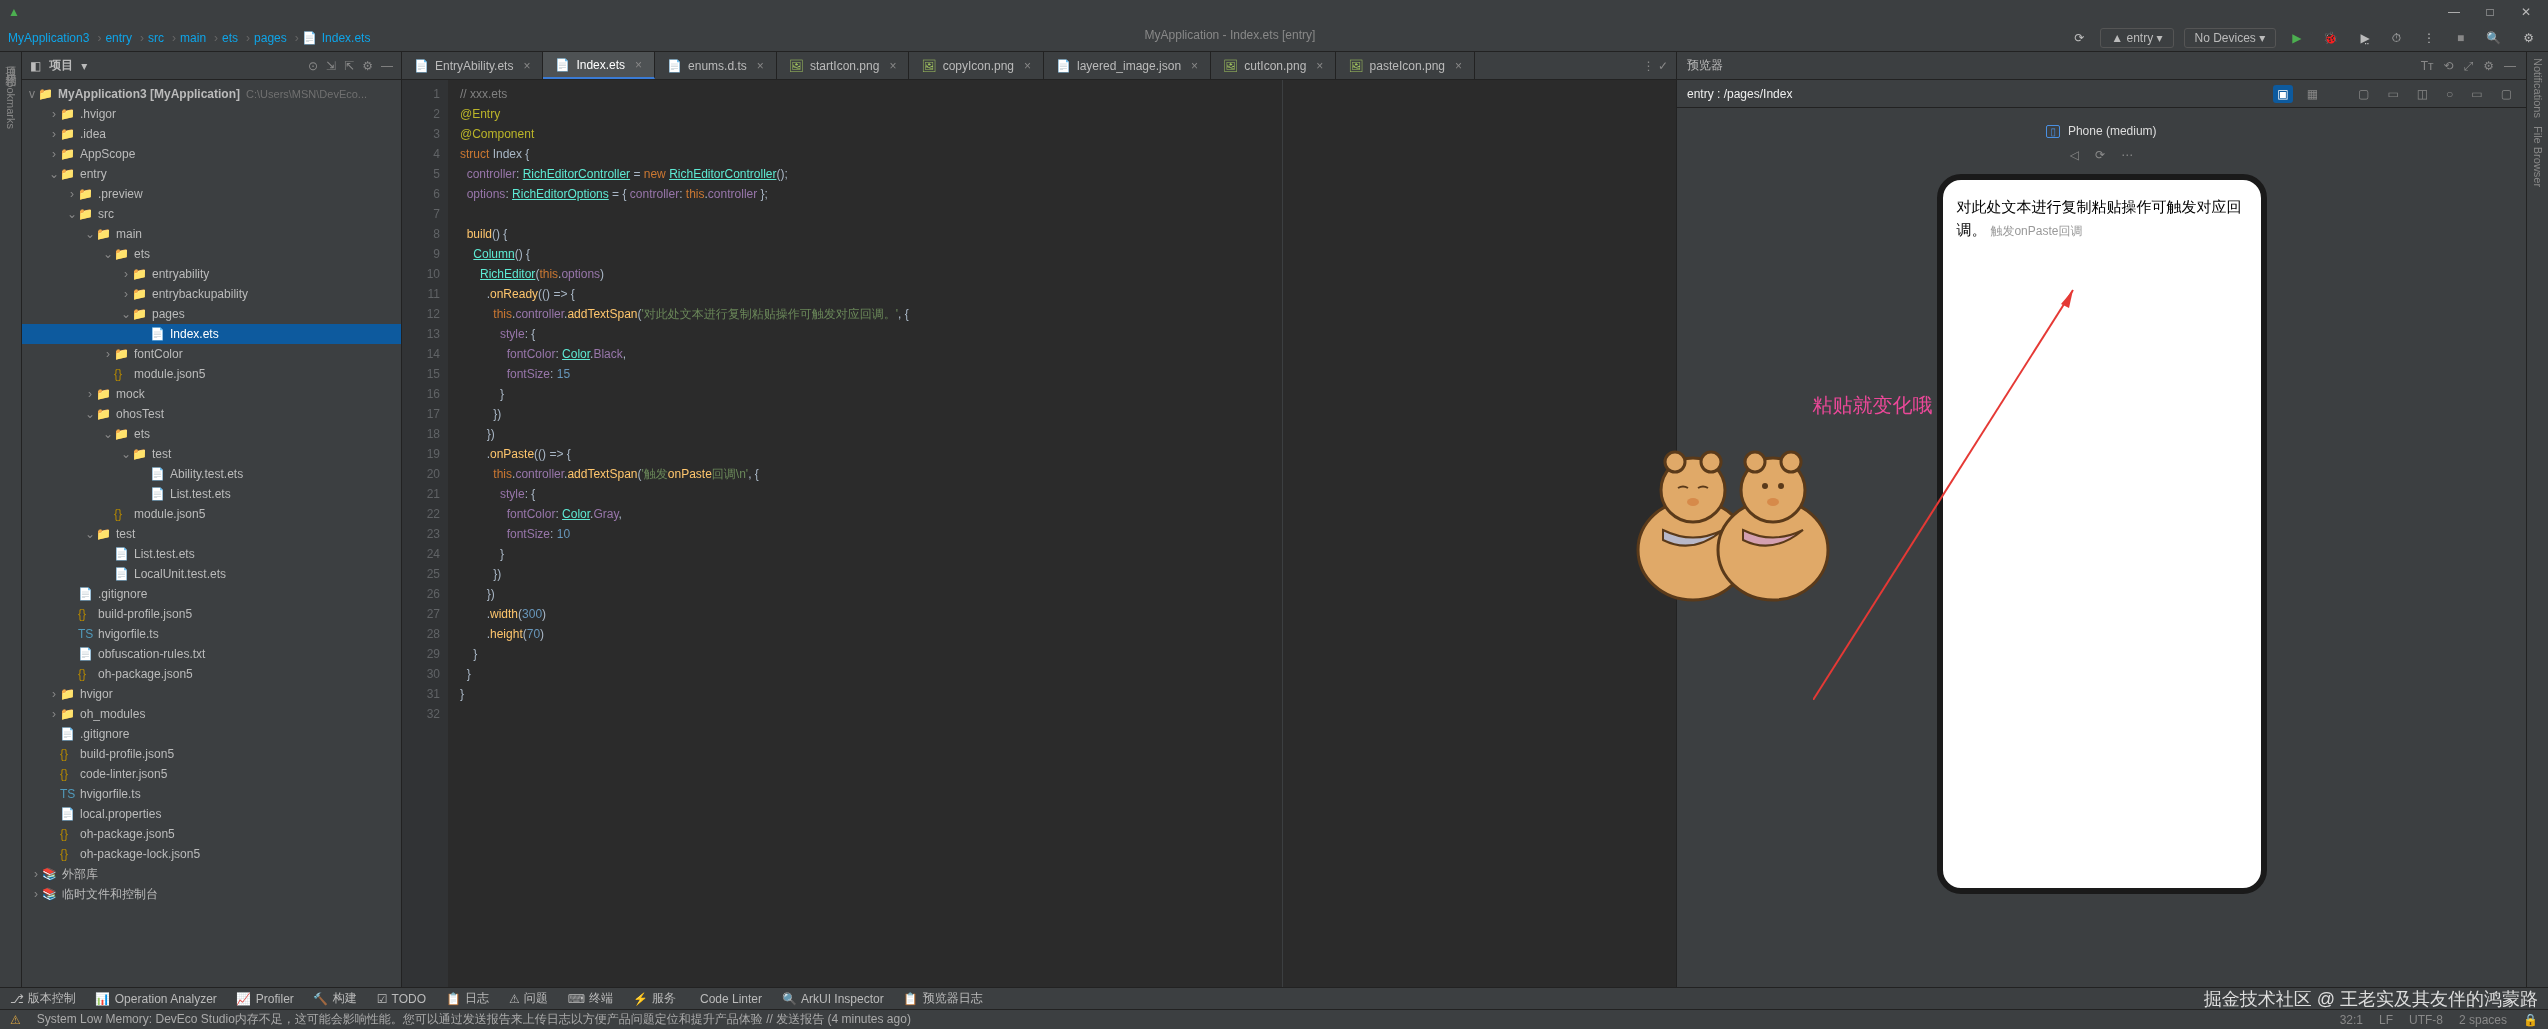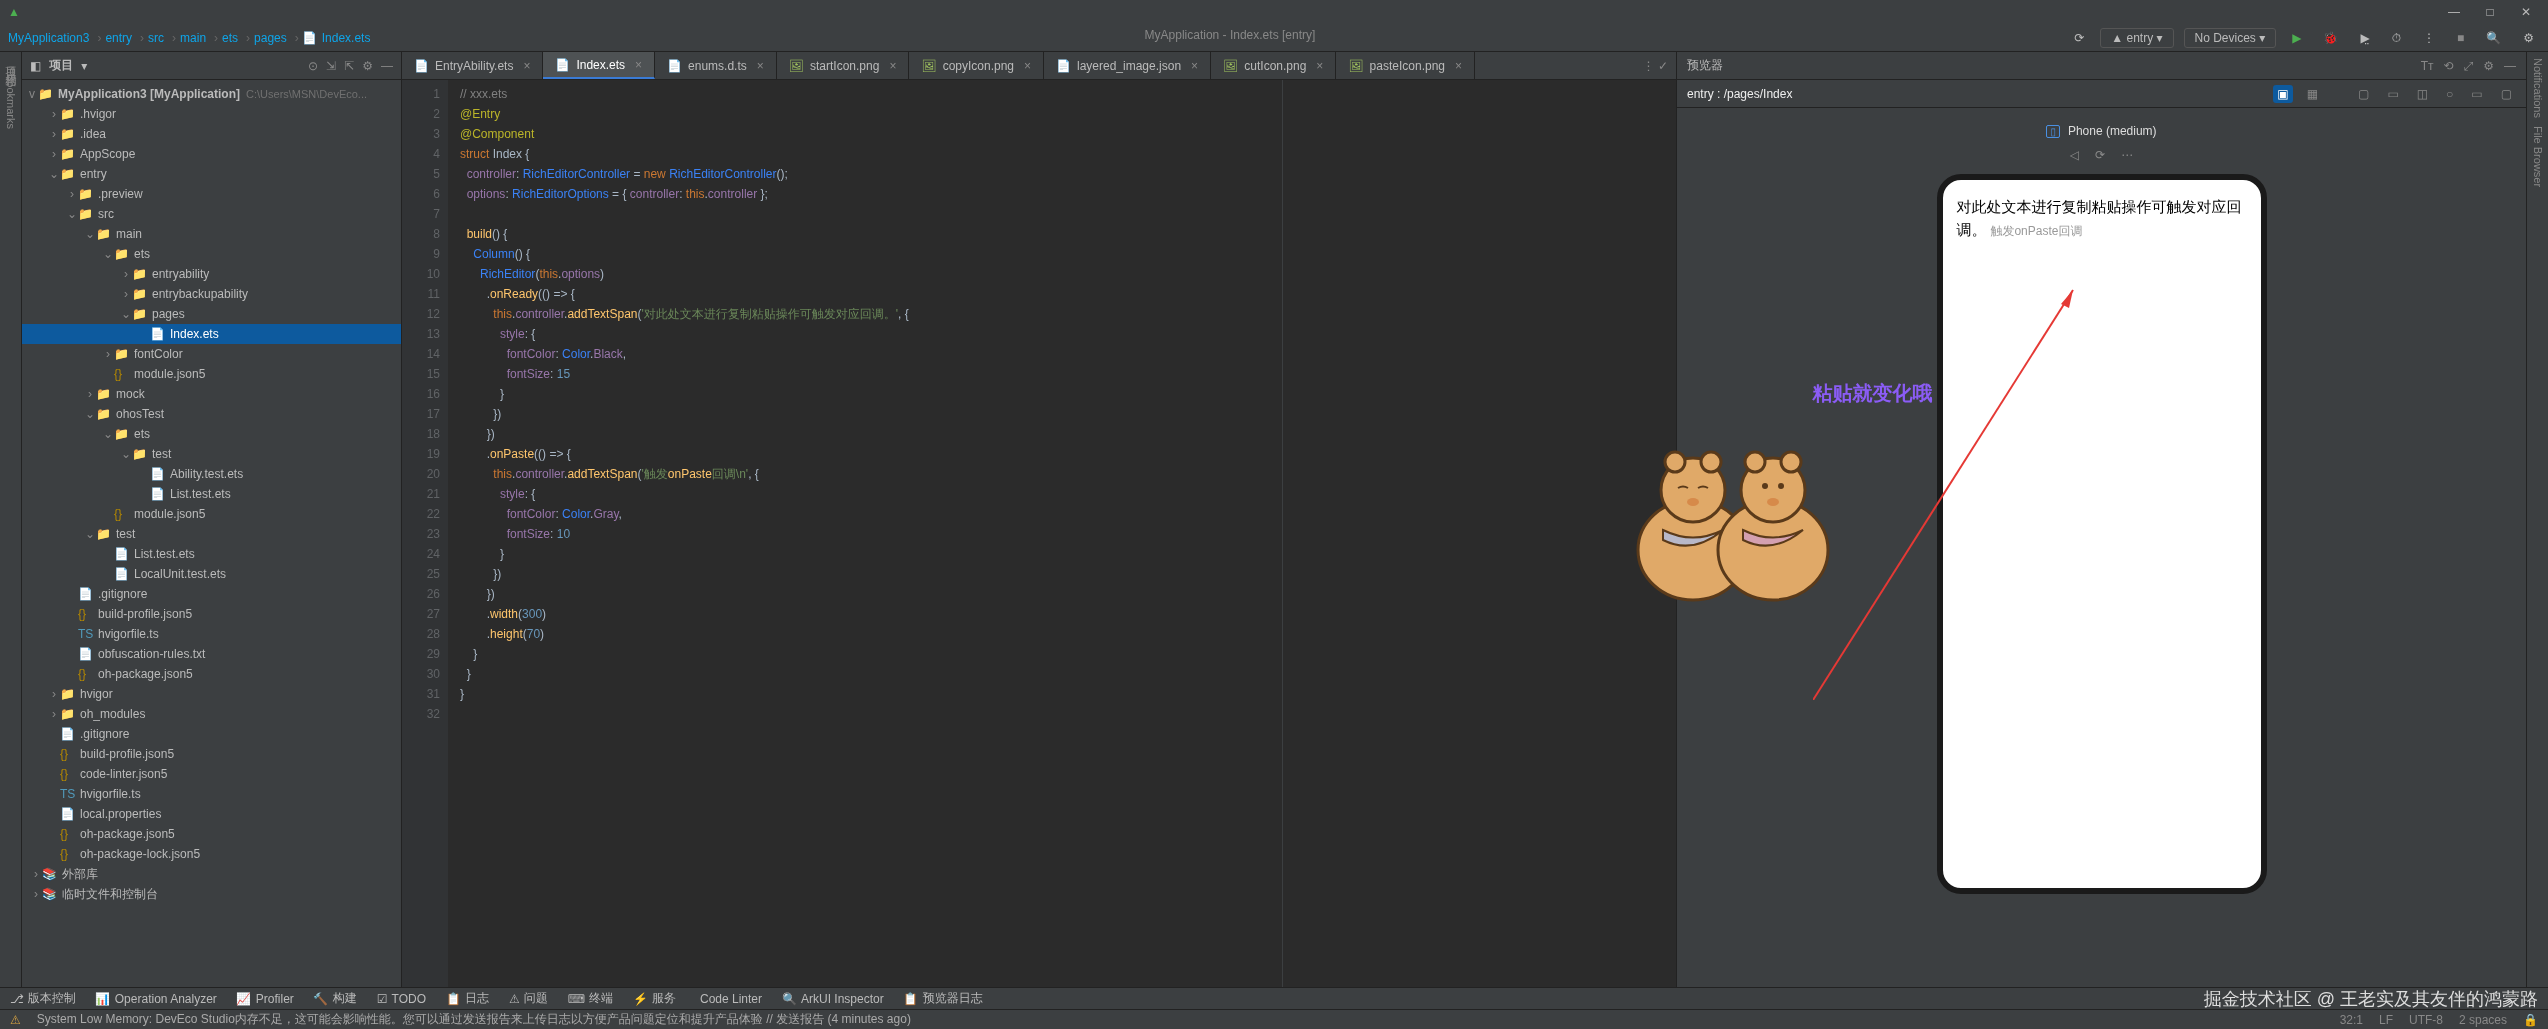--- a/index.html
+++ b/index.html
@@ -50,21 +50,21 @@
 .tabs .tab .close { color:#888; margin-left:4px; }
 .tabs .sp { flex:1; }
 .tabs .end { padding:0 8px; color:#888; }
 .code { flex:1; display:flex; overflow:auto; font-family:Consolas,monospace; font-size:13px; line-height:20px; position:relative; }
 .code .ruler { position:absolute; left:880px; top:0; bottom:0; width:1px; background:#3c3f41; }
 .gutter { width:46px; background:#313335; color:#606366; text-align:right; padding:4px 8px 4px 0; user-select:none; }
 .gutter div { height:20px; }
 .codetext { padding:4px 0 4px 12px; white-space:pre; color:#a9b7c6; }
 .codetext .kw { color:#cc7832; }
 .codetext .dec { color:#bbb529; }
-.codetext .type { color:#3b82f6; }
+.codetext .type { color:#5eead4;text-decoration:underline; }
 .codetext .str { color:#6a8759; }
 .codetext .num { color:#6897bb; }
 .codetext .cm { color:#808080; }
 .codetext .fn { color:#ffc66d; }
 .codetext .prop { color:#9876aa; }
 .right-gutter { width:22px; background:#3c3f41; border-left:1px solid #222; display:flex; flex-direction:column; align-items:center; padding-top:6px; gap:8px; }
 .right-gutter span { writing-mode:vertical-rl; color:#888; font-size:11px; cursor:pointer; }
 .preview-panel { width:850px; background:#3c3f41; border-left:1px solid #222; display:flex; flex-direction:column; position:relative; }
 .preview-panel .hdr { height:28px; display:flex; align-items:center; padding:0 10px; border-bottom:1px solid #222; gap:10px; }
 .preview-panel .hdr .ttl { color:#bbb; }
@@ -78,21 +78,21 @@
 .preview-body { flex:1; display:flex; flex-direction:column; align-items:center; padding:10px; position:relative; }
 .device-label { color:#ddd; margin:6px 0 10px; display:flex; align-items:center; gap:8px; }
 .device-label .ico { color:#4a90e2; border:1px solid #4a90e2; border-radius:2px; padding:0 3px; font-size:10px; }
 .device-toolbar { display:flex; gap:16px; margin-bottom:12px; }
 .device-toolbar span { color:#888; cursor:pointer; }
 .phone-frame { width:330px; height:720px; background:#fff; border:6px solid #1a1a1a; border-radius:24px; position:relative; }
 .phone-content { padding:16px 14px; color:#000; font-size:14px; line-height:1.5; }
 .phone-content .main-text { color:#000; font-size:15px; }
 .phone-content .hint-text { color:#999; font-size:12px; }
 .phone-arrow { position:absolute; width:280px; height:420px; left:-130px; top:100px; pointer-events:none; }
-.annotation { position:absolute; left:-130px; top:200px; color:#8b5cf6; font-size:20px; font-weight:700; }
+.annotation { position:absolute; left:-130px; top:212px; color:#ec4899; font-size:20px; font-weight:400; }
 .capybara { position:absolute; left:-320px; top:250px; width:230px; height:180px; }
 .bottom-tools { height:22px; background:#3c3f41; display:flex; align-items:center; padding:0 10px; gap:20px; border-top:1px solid #222; }
 .bottom-tools .tool { color:#bbb; cursor:pointer; display:flex; align-items:center; gap:4px; }
 .bottom-tools .sp { flex:1; }
 .bottom-tools .brand { color:#ddd; font-size:18px; font-weight:500; }
 .statusbar { height:20px; background:#3c3f41; display:flex; align-items:center; padding:0 10px; gap:16px; border-top:1px solid #222; font-size:11px; }
 .statusbar .msg { color:#aaa; }
 .statusbar .sp { flex:1; }
 .statusbar .itm { color:#888; }
 .statusbar .warn { color:#d9a441; }

